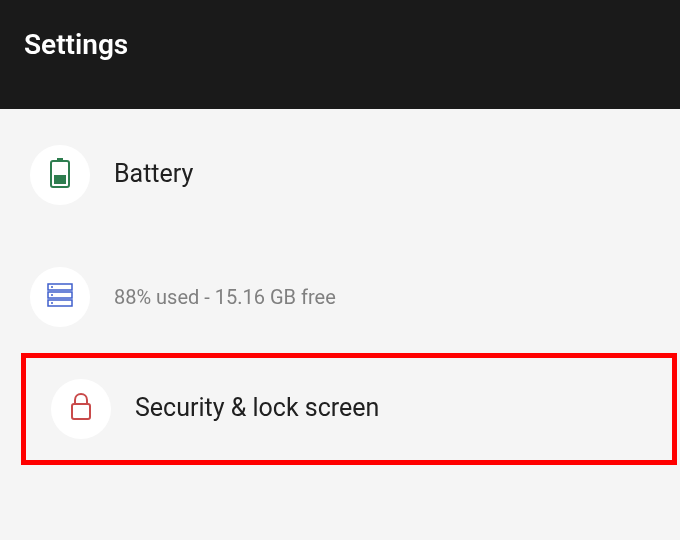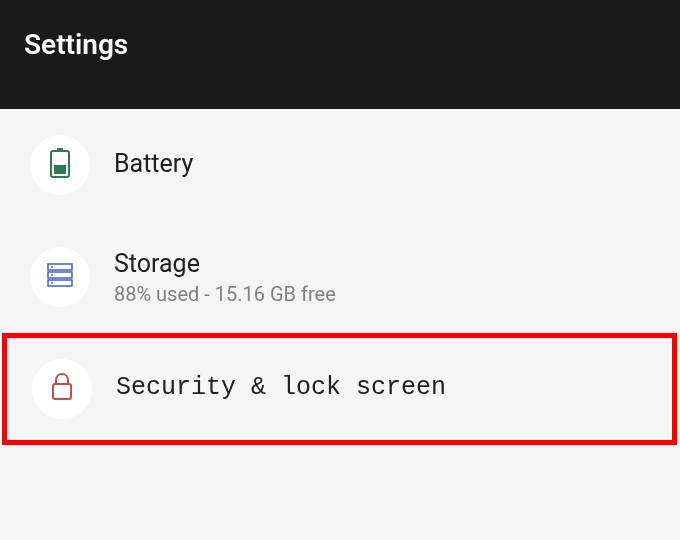--- a/index.html
+++ b/index.html
@@ -22,29 +22,28 @@
     .header-title {
       font-size: 28px;
       font-weight: 600;
     }
     .settings-list {
       padding: 0;
     }
     .settings-item {
       display: flex;
       align-items: center;
-      padding: 26px 20px 26px 30px;
+      padding: 36px 20px 26px 30px;
       cursor: pointer;
     }
     .settings-item.highlighted {
       border: 5px solid #ff0000;
-      margin-left: 2px;
+      margin-left: 21px;
       margin-right: 3px;
       padding: 21px 15px 21px 25px;
-      font-family: Liberation Mono, monospace;
     }
     .icon-circle {
       width: 60px;
       height: 60px;
       border-radius: 50%;
       background: #ffffff;
       display: flex;
       align-items: center;
       justify-content: center;
       flex-shrink: 0;
@@ -97,21 +96,20 @@
           <rect x="2" y="3" width="24" height="6" fill="none" stroke="#3f5fcc" stroke-width="1.5"></rect>
           <rect x="2" y="11" width="24" height="6" fill="none" stroke="#3f5fcc" stroke-width="1.5"></rect>
           <rect x="2" y="19" width="24" height="6" fill="none" stroke="#3f5fcc" stroke-width="1.5"></rect>
           <circle cx="6" cy="6" r="1" fill="#3f5fcc"></circle>
           <circle cx="6" cy="14" r="1" fill="#3f5fcc"></circle>
           <circle cx="6" cy="22" r="1" fill="#3f5fcc"></circle>
         </svg>
       </span>
     </div>
     <div class="item-text">
-      <div class="item-title">Storage</div>
       <div class="item-subtitle">88% used - 15.16 GB free</div>
     </div>
   </div>
 
   <div class="settings-item highlighted">
     <div class="icon-circle">
       <span>
         <svg width="24" height="30" viewBox="0 0 24 30">
           <path d="M 6 12 L 6 8 C 6 4.5 8.5 2 12 2 C 15.5 2 18 4.5 18 8 L 18 12" fill="none" stroke="#c94a4a" stroke-width="2"></path>
           <rect x="3" y="12" width="18" height="15" rx="2" fill="none" stroke="#c94a4a" stroke-width="2"></rect>

